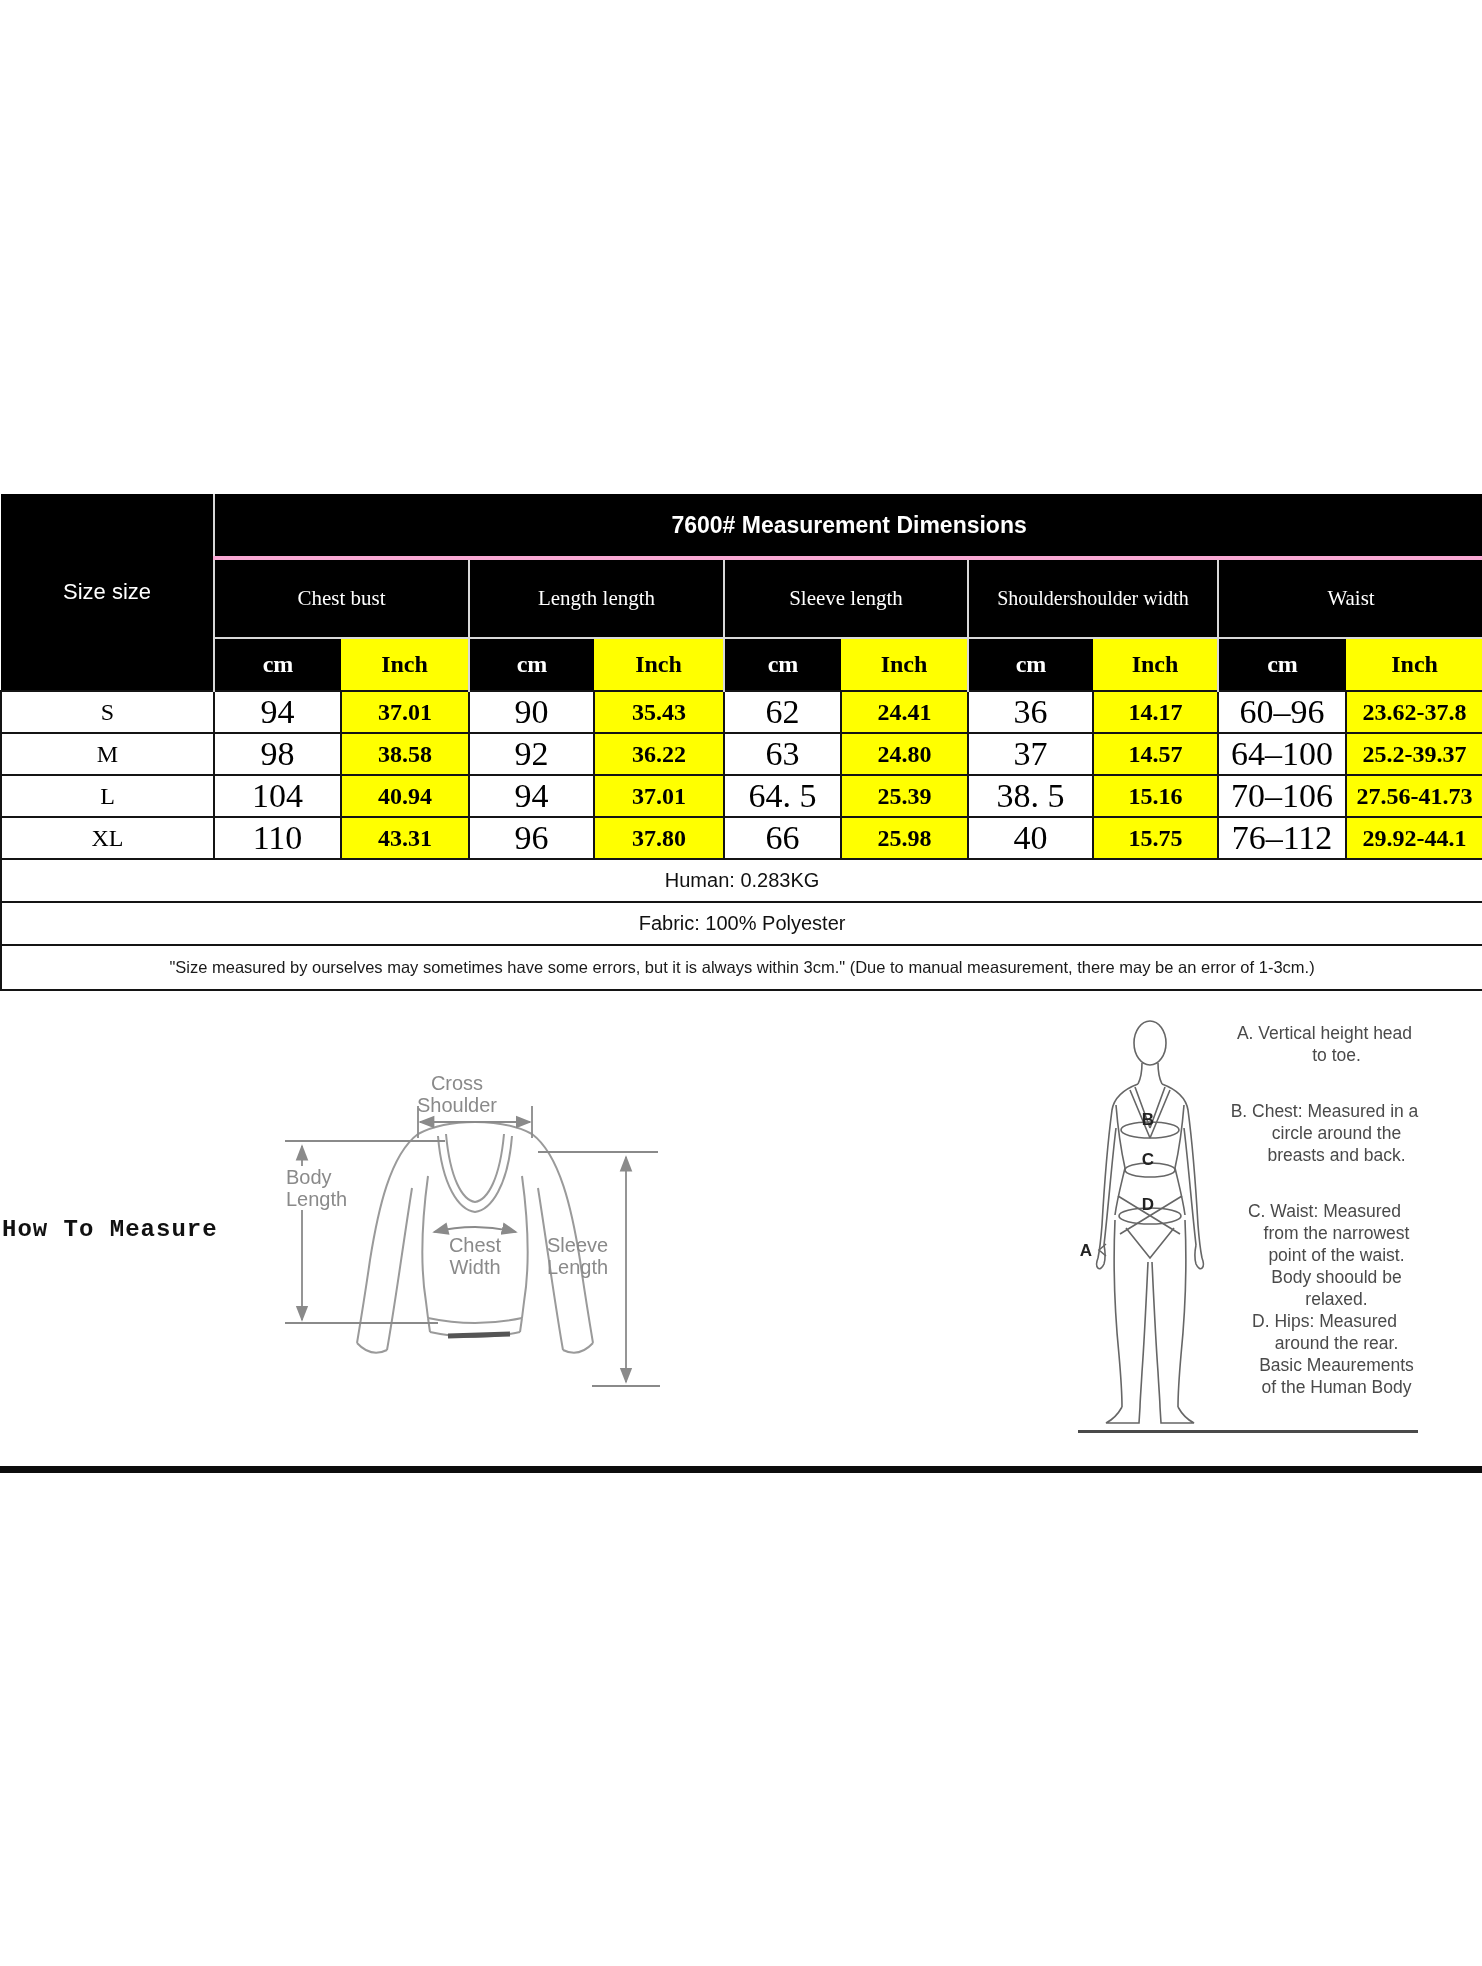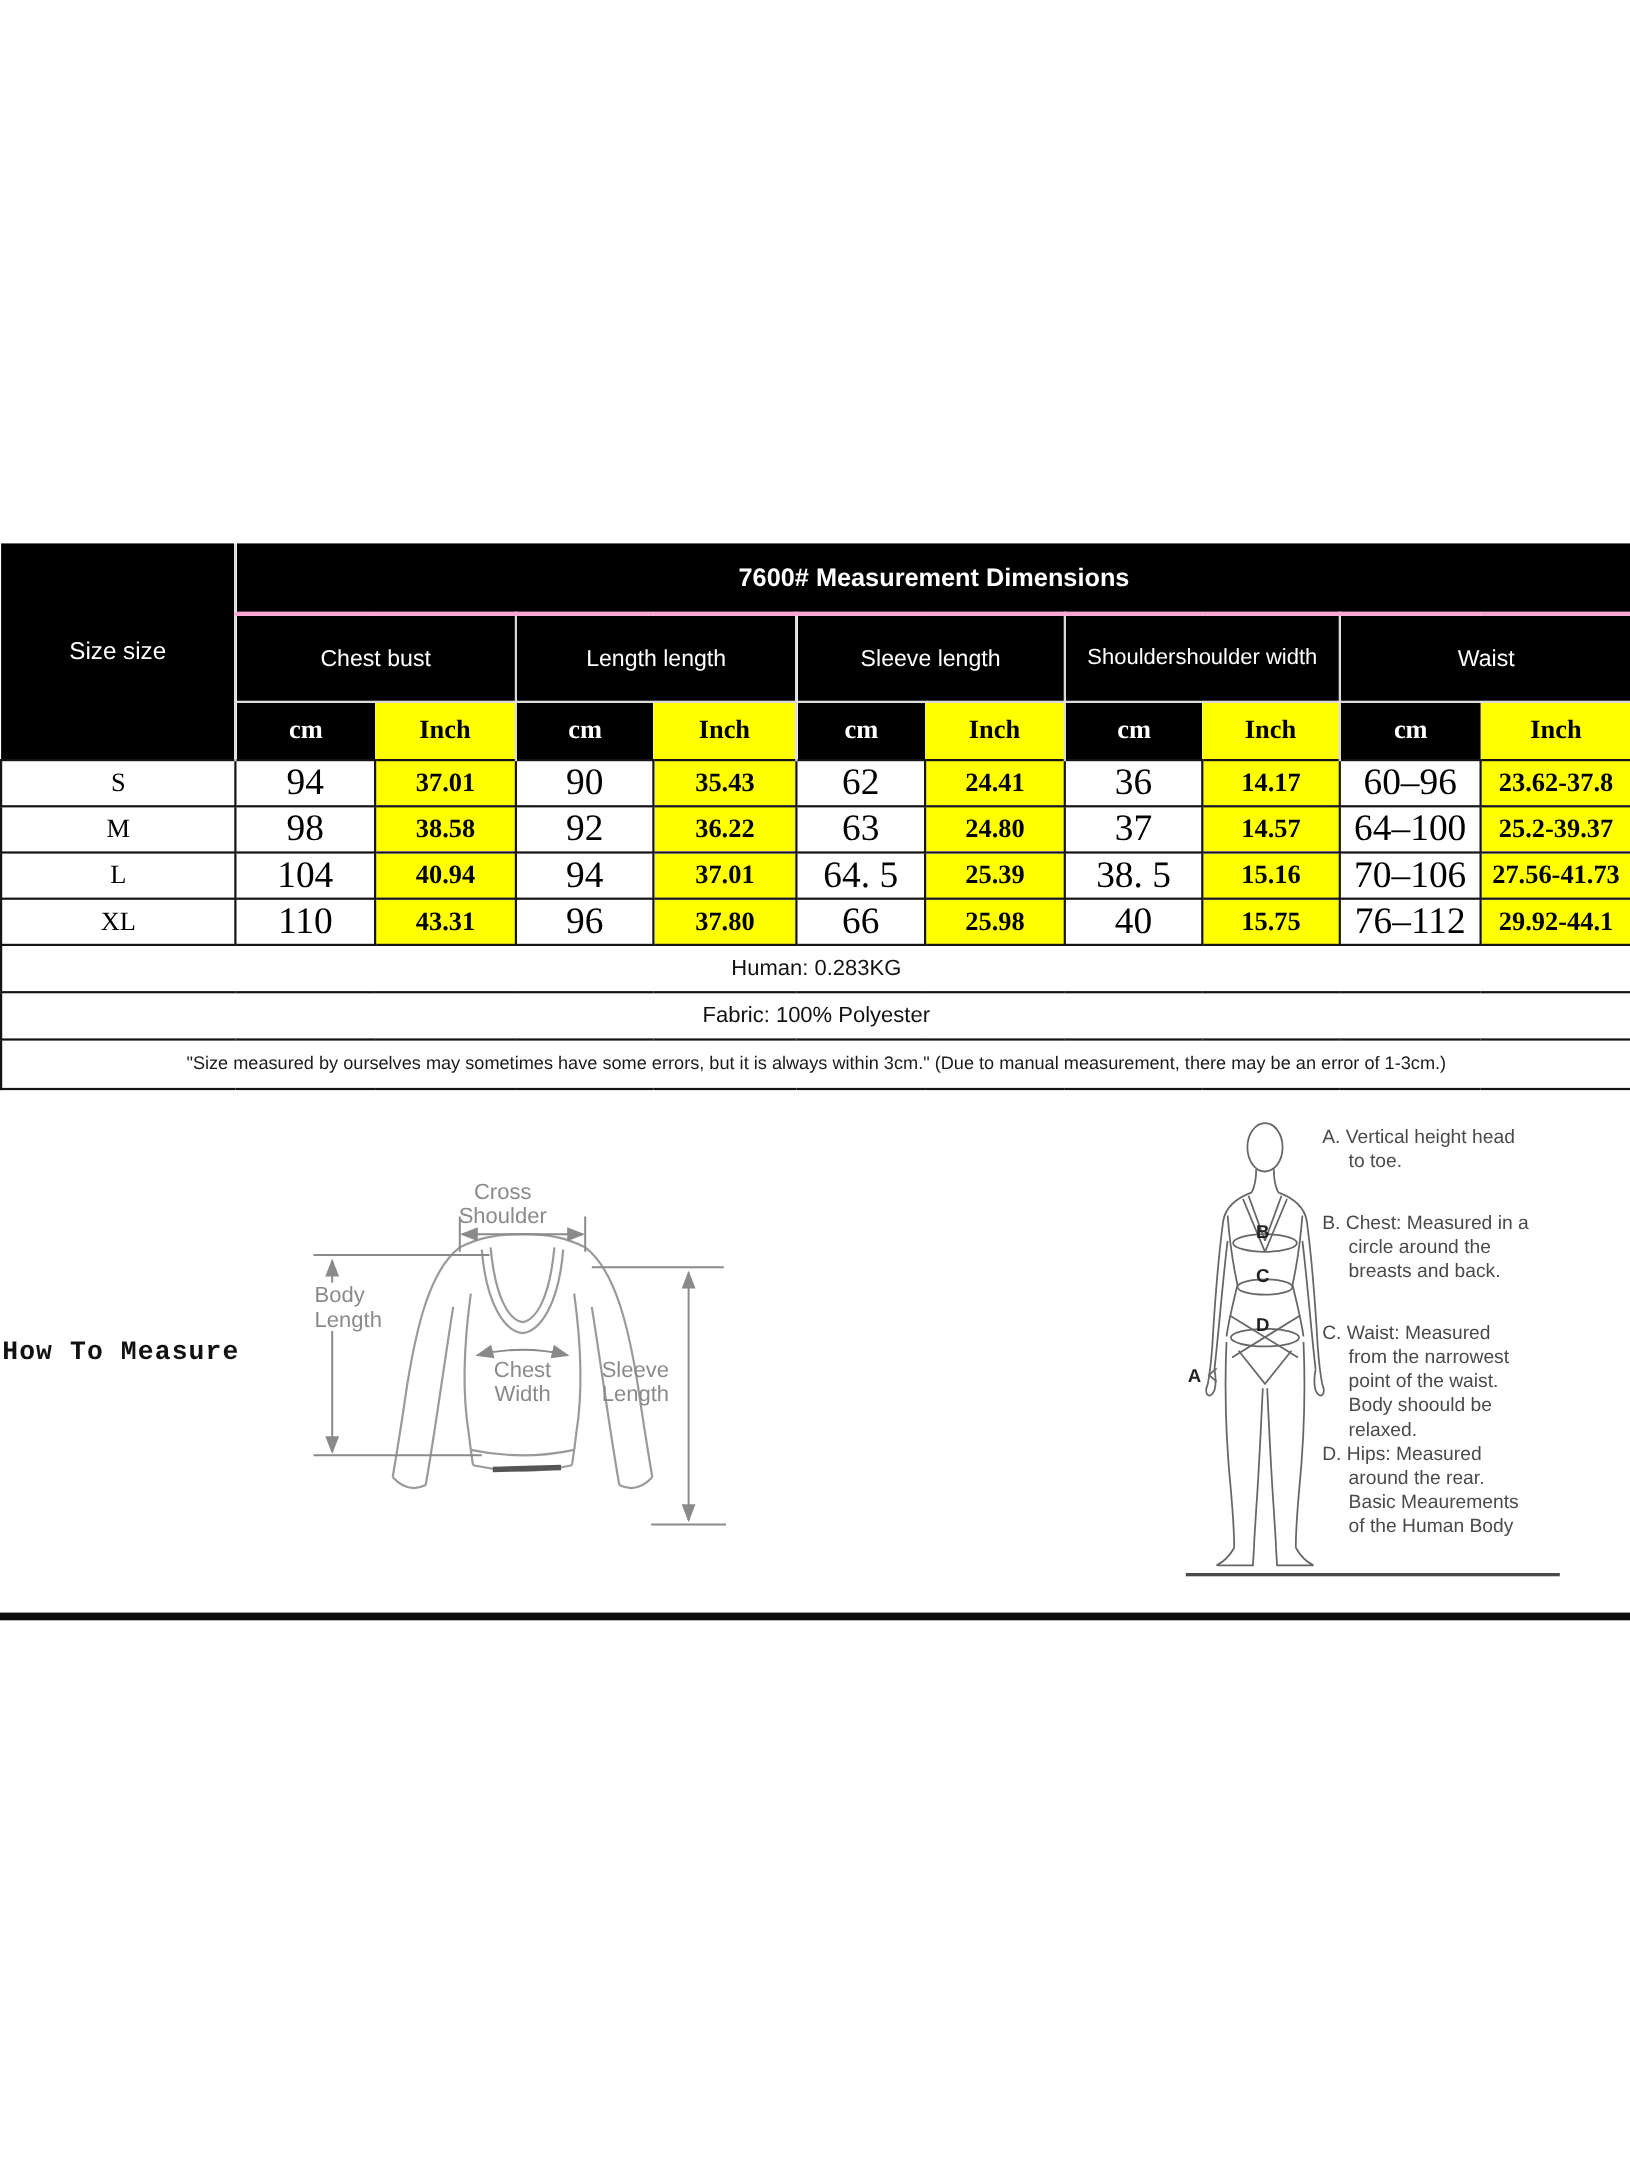--- a/index.html
+++ b/index.html
@@ -7,21 +7,21 @@
         font-family:"Liberation Sans",sans-serif;}
 
   
   table.size-table{position:absolute;left:0;top:494px;width:1482px;border-collapse:collapse;
                    table-layout:fixed;}
   table.size-table td{text-align:center;vertical-align:middle;padding:0;overflow:hidden;}
 
   .hdr{background:#000000;color:#ffffff;}
   .size-cell{font-size:22px;border-right:2px solid #d9d9d9;}
   .banner-cell{font-size:23px;font-weight:700;height:62px;border-bottom:4px solid #f9a8d4;}
-  .group-cell{font-size:21px;height:77px;border-left:2px solid #d9d9d9;border-bottom:2px solid #d9d9d9;}
+  .group-cell{font-size:21px;height:77px;border-left:2px solid #d9d9d9;border-bottom:2px solid #d9d9d9;font-family:Liberation Serif, serif;}
   .group-cell.small{font-size:20px;}
   .unit-cm{background:#000000;color:#ffffff;height:51px;border-left:2px solid #d9d9d9;
            font-family:"Liberation Serif",serif;font-weight:bold;font-size:24px;}
   .unit-inch{background:#FFFF00;color:#000000;height:51px;
              font-family:"Liberation Serif",serif;font-weight:bold;font-size:24px;}
 
   .data-row td{height:40px;border:2px solid #141414;background:#ffffff;color:#000000;
                font-family:"Liberation Serif",serif;font-size:34px;}
   .data-row td.val-inch{background:#FFFF00;font-weight:bold;font-size:24px;}
   .data-row td.sz{font-size:24px;}
@@ -35,21 +35,21 @@
   .howto-heading{position:absolute;left:2px;top:1216px;font-family:"Liberation Mono",monospace;
                  font-size:24px;font-weight:600;color:#111;letter-spacing:1px;white-space:nowrap;}
 
   .shirt-svg{position:absolute;left:270px;top:1060px;}
   .figure-svg{position:absolute;left:1060px;top:1010px;}
 
   .diagram-label{font-family:"Liberation Sans",sans-serif;font-size:20px;fill:#8a8a8a;}
   .figure-letter{font-family:"Liberation Sans",sans-serif;font-size:17px;font-weight:bold;fill:#222;}
 
   .instructions{position:absolute;left:1202px;top:1022px;width:245px;
-                font-size:17.5px;line-height:22px;color:#4a4a4a;}
+                font-size:17.5px;line-height:22px;color:#4a4a4a;text-align:center;}
   .instructions p{margin:0;padding-left:24px;text-indent:-24px;white-space:pre-line;}
   .instructions p.pb{margin-top:34px;}
   .instructions p.pc{margin-top:34px;}
   .instructions p.pd{}
 
   .figure-underline{position:absolute;left:1078px;top:1430px;width:340px;height:3px;background:#4a4a4a;}
   .bottom-rule{position:absolute;left:0;top:1466px;width:1482px;height:7px;background:#0d0d0d;}
 </style>
 </head>
 <body>

